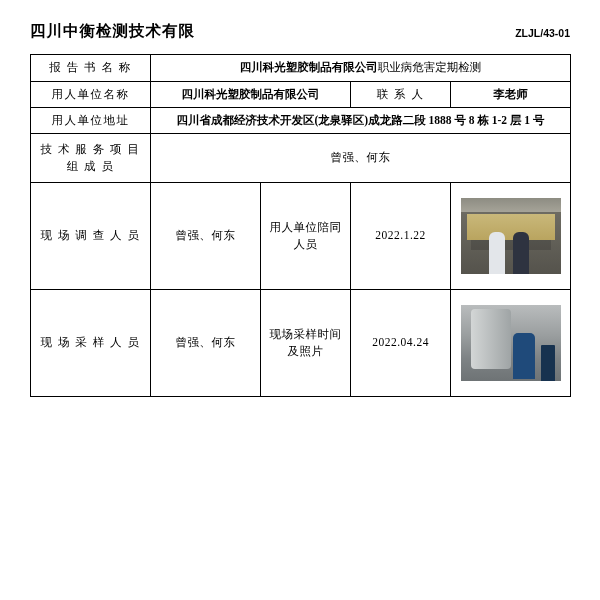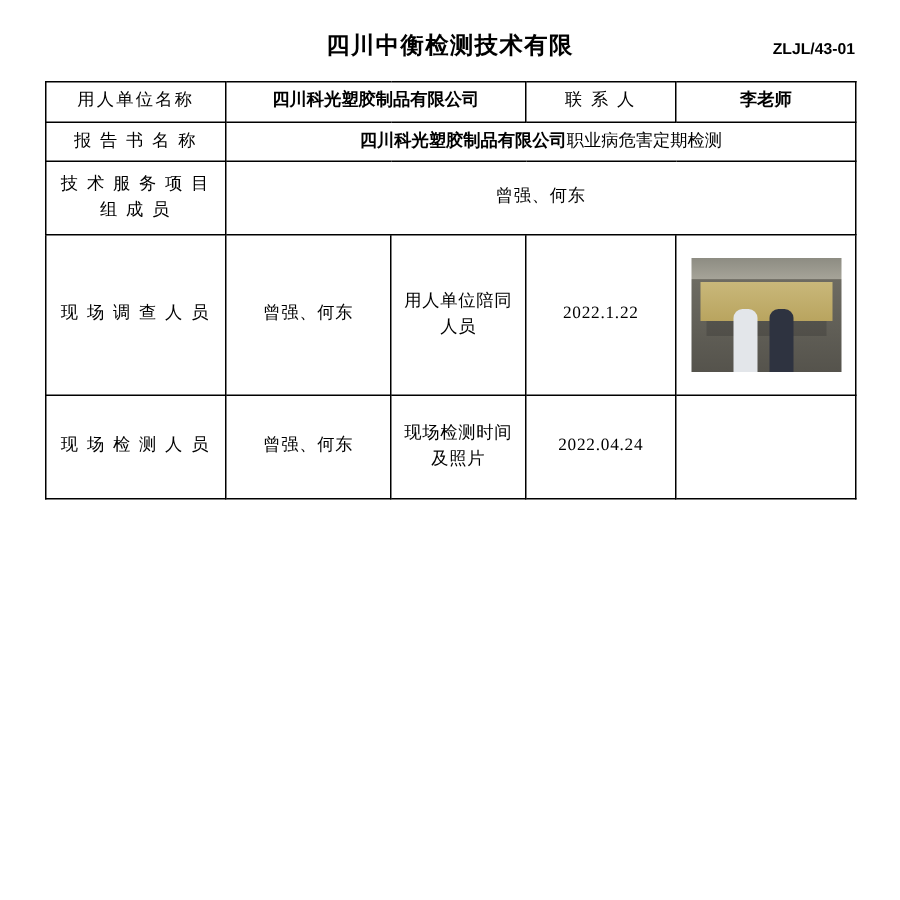--- a/index.html
+++ b/index.html
@@ -15,21 +15,20 @@
     overflow: hidden;
   }
   .page {
     width: 600px;
     height: 600px;
     box-sizing: border-box;
     padding: 18px 30px 0 30px;
     position: relative;
   }
   .title-block {
-    text-align: center;
     position: relative;
   }
   .title-line {
     font-size: 15.5px;
     font-weight: bold;
     letter-spacing: 1px;
     line-height: 1.7;
   }
   .title-line-2 {
     font-size: 15.5px;
@@ -147,50 +146,56 @@
   <table class="main">
     <colgroup>
       <col style="width:120px">
       <col style="width:110px">
       <col style="width:90px">
       <col style="width:100px">
       <col style="width:120px">
     </colgroup>
     <tbody>
       <tr>
+        <td class="label-cell">报 告 书 名 称</td>
+        <td colspan="4" class="mixed">
+          <span>四川科光塑胶制品有限公司</span><span class="plain">职业病危害定期检测</span>
+        </td>
+      </tr>
+      <tr>
         <td class="label-cell">用人单位名称</td>
         <td colspan="2" class="value-strong">四川科光塑胶制品有限公司</td>
         <td class="label-cell">联 系 人</td>
         <td class="value-strong">李老师</td>
       </tr>
       <tr>
-        <td class="label-cell">报 告 书 名 称</td>
-        <td colspan="4" class="mixed">
-          <span>四川科光塑胶制品有限公司</span><span class="plain">职业病危害定期检测</span>
-        </td>
+        <td class="label-cell">用人单位地址</td>
+        <td colspan="4" class="value-strong">四川省成都经济技术开发区(龙泉驿区)成龙路二段 1888 号 8 栋 1-2 层 1 号</td>
       </tr>
       <tr>
         <td class="label-cell" style="height:40px">技 术 服 务 项 目 组 成 员</td>
         <td colspan="4" class="value-normal">曾强、何东</td>
       </tr>
 
       <tr>
         <td class="label-cell" style="height:98px">现 场 调 查 人 员</td>
         <td class="value-normal">曾强、何东</td>
         <td class="value-normal">用人单位陪同人员</td>
         <td class="value-normal">2022.1.22</td>
         <td class="photo-cell">
           <div class="photo p1"></div>
         </td>
       </tr>
 
-
-      <tr>
-        <td class="label-cell" style="height:60px">现 场 检 测 人 员</td>
+      <tr>
+        <td class="label-cell" style="height:98px">现 场 采 样 人 员</td>
         <td class="value-normal">曾强、何东</td>
-        <td class="value-normal">现场检测时间及照片</td>
+        <td class="value-normal">现场采样时间及照片</td>
         <td class="value-normal">2022.04.24</td>
-        <td></td>
-      </tr>
+        <td class="photo-cell">
+          <div class="photo p2"></div>
+        </td>
+      </tr>
+
 
     </tbody>
   </table>
 </div>
 
 </body></html>

